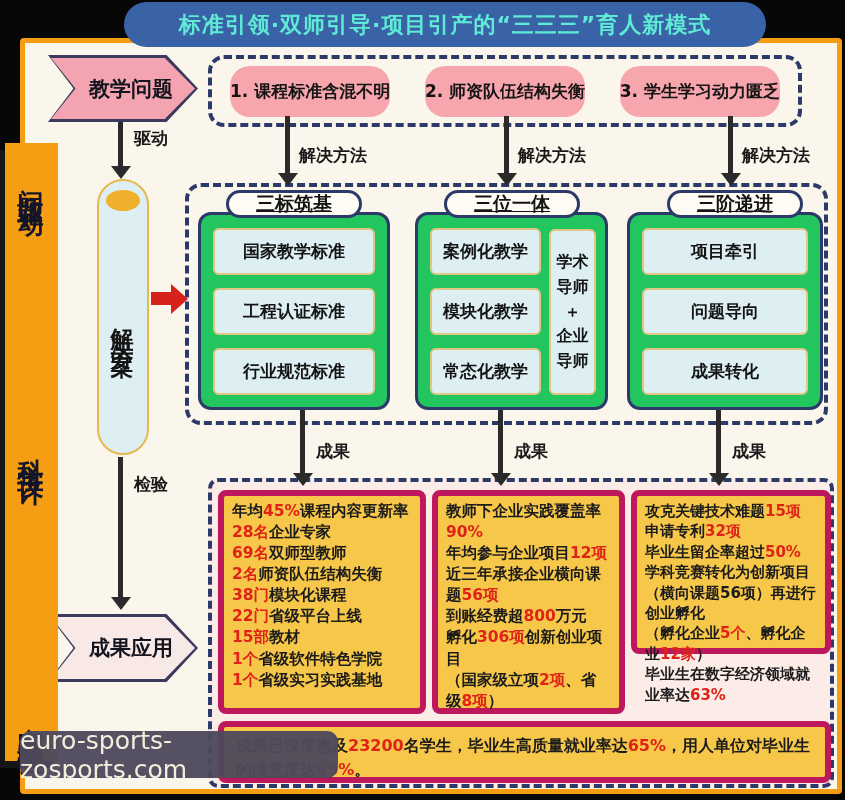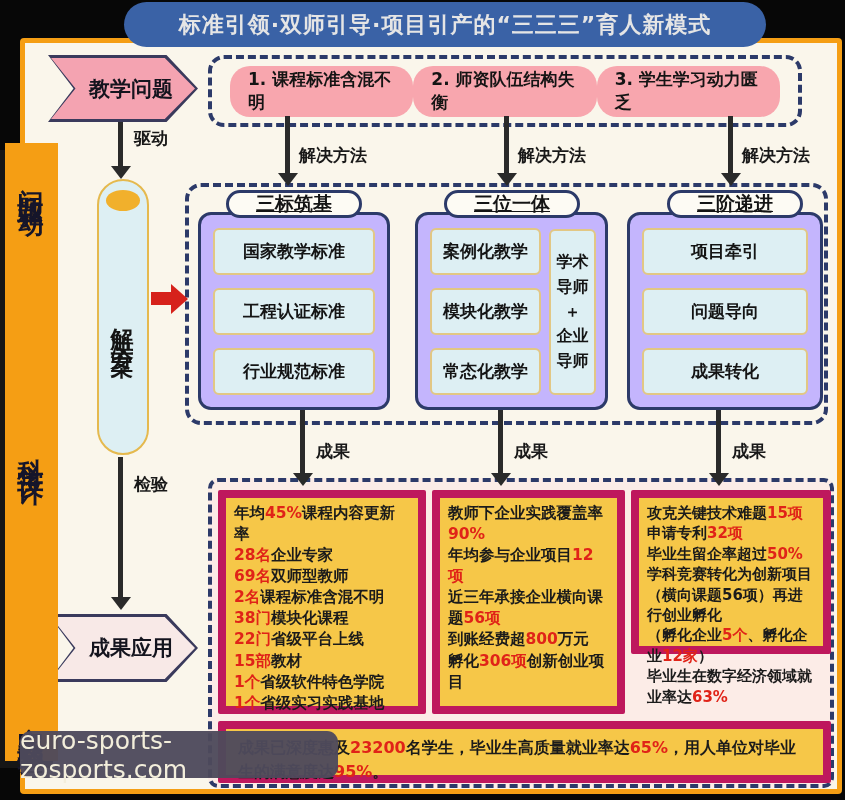--- a/index.html
+++ b/index.html
@@ -9,21 +9,21 @@
 
   .abs { position:absolute; }
 
   
   .panel { left:20px; top:38px; width:822px; height:756px;
            background:#faf6eb; border:5px solid #f59e14; border-radius:4px; z-index:0; }
 
   
   .title { left:124px; top:2px; width:642px; height:45px; background:#3a62a6;
            border-radius:24px; display:flex; align-items:center; justify-content:center;
-           color:#e5e5e5; font-size:22px; font-weight:800; letter-spacing:1px; z-index:10; }
+           color:#5eead4; font-size:22px; font-weight:800; letter-spacing:1px; z-index:10; }
 
   
   .sidebar { left:5px; top:143px; width:53px; height:618px; background:#f59e14;
              box-shadow:-5px 7px 0 #161616; z-index:8; display:flex; flex-direction:column;
              align-items:center; justify-content:space-between; padding:26px 0; }
   .sb-seg { writing-mode:vertical-rl; text-orientation:upright; font-size:26px; font-weight:800;
             color:#15152a; letter-spacing:7px; }
 
   
   .flag { z-index:3; }
@@ -56,42 +56,42 @@
   .red-arrow { left:151px; top:284px; z-index:6; }
   .red-arrow .bar { position:absolute; left:0; top:8px; width:20px; height:13px; background:#d6221b; }
   .red-arrow .head { position:absolute; left:20px; top:0; width:0; height:0;
         border-left:17px solid #d6221b; border-top:15px solid transparent; border-bottom:15px solid transparent; }
 
   
   .dashed { border:4px dashed #2c3a69; border-radius:16px; z-index:1; }
   .problems-row { left:208px; top:55px; width:594px; height:72px; display:flex; align-items:center;
                   justify-content:space-between; padding:0 18px; }
   .problem-box { background:#f8a6ae; border-radius:20px; height:51px; display:flex; align-items:center;
-                 justify-content:center; font-size:17px; font-weight:800; color:#141414; padding:0 18px; }
+                 justify-content:center; font-size:17px; font-weight:800; color:#141414; padding:0 0; }
   .solutions-box { left:185px; top:183px; width:643px; height:242px; }
   .results-box { left:208px; top:478px; width:626px; height:310px; background:#fcece7; border-radius:10px; }
 
   
-  .group { background:#c4b5fd; border:3px solid #2c3a69; border-radius:13px; z-index:2; }
+  .group { background:#22c55e; border:3px solid #2c3a69; border-radius:13px; z-index:2; }
   .pill { background:#fdfbf4; border:3px solid #2c3a69; border-radius:999px; height:28px; width:136px;
           display:flex; align-items:center; justify-content:center; font-size:19px; font-weight:800;
           color:#141414; z-index:4;text-decoration:underline; }
   .sol-items { position:absolute; left:12px; right:12px; top:13px; bottom:12px;
                display:flex; flex-direction:column; justify-content:space-between; }
   .sol-items.with-side { right:64px; }
   .sol-item { height:47px; background:#ddeff3; border:2px solid #e2c784; border-radius:6px;
               display:flex; align-items:center; justify-content:center; font-size:17px; font-weight:800;
               color:#141414; }
   .side-box { position:absolute; right:9px; top:14px; bottom:12px; width:47px; background:#ddeff3;
               border:2px solid #e2c784; border-radius:6px; display:flex; align-items:center;
               justify-content:center; text-align:center; font-size:16px; font-weight:800;
               white-space:pre-line; line-height:1.55; color:#141414; z-index:2; }
 
   
-  .ybox { background:#f6c748; border:8px solid #be185d; border-radius:2px; padding:5px 8px; z-index:2; }
+  .ybox { background:#f6c748; border:6px solid #be185d; border-radius:8px; padding:5px 8px; z-index:2; }
   .rline { font-size:15.5px; font-weight:800; line-height:1.36; color:#1b1b1b; }
   .col-right .rline { font-size:15px; }
   .summary .rline { font-size:16px; line-height:1.5; }
   .red { color:#e02318; }
   .col-left  { left:218px; top:490px; width:208px; height:224px; }
   .col-mid   { left:432px; top:490px; width:193px; height:224px; }
   .col-right { left:631px; top:490px; width:200px; height:164px; }
   .summary   { left:218px; top:721px; width:613px; height:62px; padding:7px 12px; }
 
   
@@ -189,33 +189,34 @@
 <div class="abs varr" style="left:716px;top:410px;height:63px"></div>
 <div class="abs flabel" style="left:316px;top:440px">成果</div>
 <div class="abs flabel" style="left:514px;top:440px">成果</div>
 <div class="abs flabel" style="left:732px;top:440px">成果</div>
 
 <div class="abs dashed results-box"></div>
 <div class="abs ybox col-left">
     <p class="rline"><span>年均</span><span class="red">45%</span><span>课程内容更新率</span></p>
     <p class="rline"><span class="red">28名</span><span>企业专家</span></p>
     <p class="rline"><span class="red">69名</span><span>双师型教师</span></p>
-    <p class="rline"><span class="red">2名</span><span>课程标准含混不明</span></p>
+    <p class="rline"><span class="red">2名</span><span>师资队伍结构失衡</span></p>
     <p class="rline"><span class="red">38门</span><span>模块化课程</span></p>
     <p class="rline"><span class="red">22门</span><span>省级平台上线</span></p>
     <p class="rline"><span class="red">15部</span><span>教材</span></p>
     <p class="rline"><span class="red">1个</span><span>省级软件特色学院</span></p>
     <p class="rline"><span class="red">1个</span><span>省级实习实践基地</span></p>
   </div>
 <div class="abs ybox col-mid">
     <p class="rline"><span>教师下企业实践覆盖率</span><span class="red">90%</span></p>
     <p class="rline"><span>年均参与企业项目</span><span class="red">12项</span></p>
     <p class="rline"><span>近三年承接企业横向课题</span><span class="red">56项</span></p>
     <p class="rline"><span>到账经费超</span><span class="red">800</span><span>万元</span></p>
     <p class="rline"><span>孵化</span><span class="red">306项</span><span>创新创业项目</span></p>
+    <p class="rline"><span>（国家级立项</span><span class="red">2项</span><span>、省级</span><span class="red">8项</span><span>）</span></p>
   </div>
 <div class="abs ybox col-right">
     <p class="rline"><span>攻克关键技术难题</span><span class="red">15项</span></p>
     <p class="rline"><span>申请专利</span><span class="red">32项</span></p>
     <p class="rline"><span>毕业生留企率超过</span><span class="red">50%</span></p>
     <p class="rline"><span>学科竞赛转化为创新项目（横向课题56项）再进行创业孵化</span></p>
     <p class="rline"><span>（孵化企业</span><span class="red">5个</span><span>、孵化企业</span><span class="red">12家</span><span>）</span></p>
     <p class="rline"><span>毕业生在数字经济领域就业率达</span><span class="red">63%</span></p>
   </div>
 <div class="abs ybox summary">

